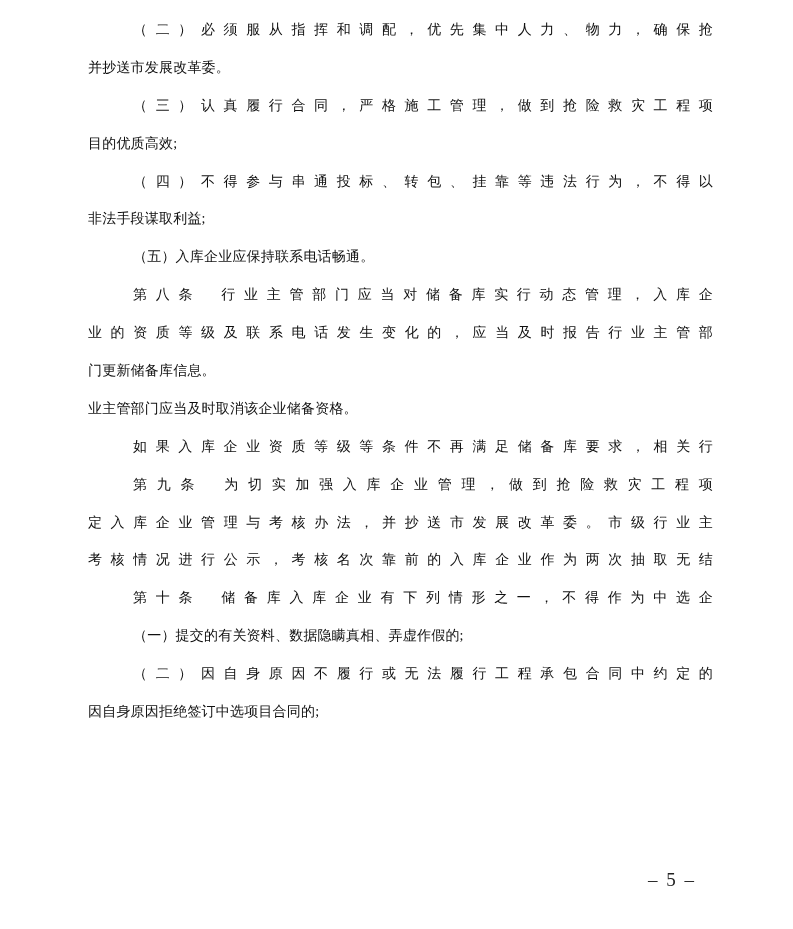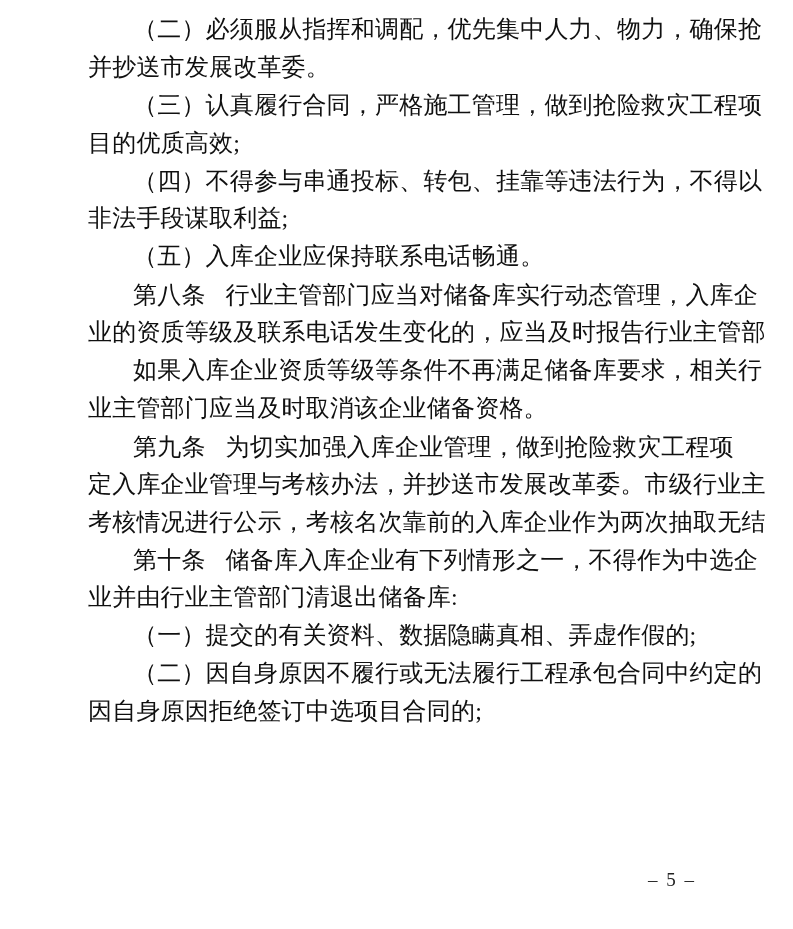--- a/index.html
+++ b/index.html
@@ -10,21 +10,21 @@
     font-family: "Liberation Serif", serif;
     color: #101010;
     overflow: hidden;
   }
   .doc {
     position: absolute;
     left: 88px; top: 11px;
     width: 625px;
   }
   .line {
-    font-size: 24px;
+    font-size: 14px;
     line-height: 37.9px;
     height: 37.9px;
     letter-spacing: 0.2px;
     white-space: nowrap;
     text-align: left;
   }
   .line.justify {
     text-align: justify;
     text-align-last: justify;
     text-justify: inter-character;
@@ -52,25 +52,25 @@
 <div class="doc">
   <div class="line indent justify"><span>（二）必须服从指挥和调配，优先集中人力、物力，确保抢</span></div>
   <div class="line"><span>并抄送市发展改革委。</span></div>
   <div class="line indent justify"><span>（三）认真履行合同，严格施工管理，做到抢险救灾工程项</span></div>
   <div class="line"><span>目的优质高效;</span></div>
   <div class="line indent justify"><span>（四）不得参与串通投标、转包、挂靠等违法行为，不得以</span></div>
   <div class="line"><span>非法手段谋取利益;</span></div>
   <div class="line indent"><span>（五）入库企业应保持联系电话畅通。</span></div>
   <div class="line indent justify"><span class="bh">第八条</span><span>行业主管部门应当对储备库实行动态管理，入库企</span></div>
   <div class="line justify"><span>业的资质等级及联系电话发生变化的，应当及时报告行业主管部</span></div>
+  <div class="line"><span>门更新储备库信息。</span></div>
+  <div class="line"><span>业主管部门应当及时取消该企业储备资格。</span></div>
   <div class="line indent justify"><span>如果入库企业资质等级等条件不再满足储备库要求，相关行</span></div>
-  <div class="line"><span>业主管部门应当及时取消该企业储备资格。</span></div>
   <div class="line indent justify"><span class="bh">第九条</span><span>为切实加强入库企业管理，做到抢险救灾工程项</span></div>
   <div class="line justify"><span>定入库企业管理与考核办法，并抄送市发展改革委。市级行业主</span></div>
   <div class="line justify"><span>考核情况进行公示，考核名次靠前的入库企业作为两次抽取无结</span></div>
   <div class="line indent justify"><span class="bh">第十条</span><span>储备库入库企业有下列情形之一，不得作为中选企</span></div>
-  <div class="line"><span>业并由行业主管部门清退出储备库:</span></div>
   <div class="line indent"><span>（一）提交的有关资料、数据隐瞒真相、弄虚作假的;</span></div>
   <div class="line indent justify"><span>（二）因自身原因不履行或无法履行工程承包合同中约定的</span></div>
   <div class="line"><span>因自身原因拒绝签订中选项目合同的;</span></div>
 </div>
 
 <div class="pagenum">– 5 –</div>
 
 </body></html>

